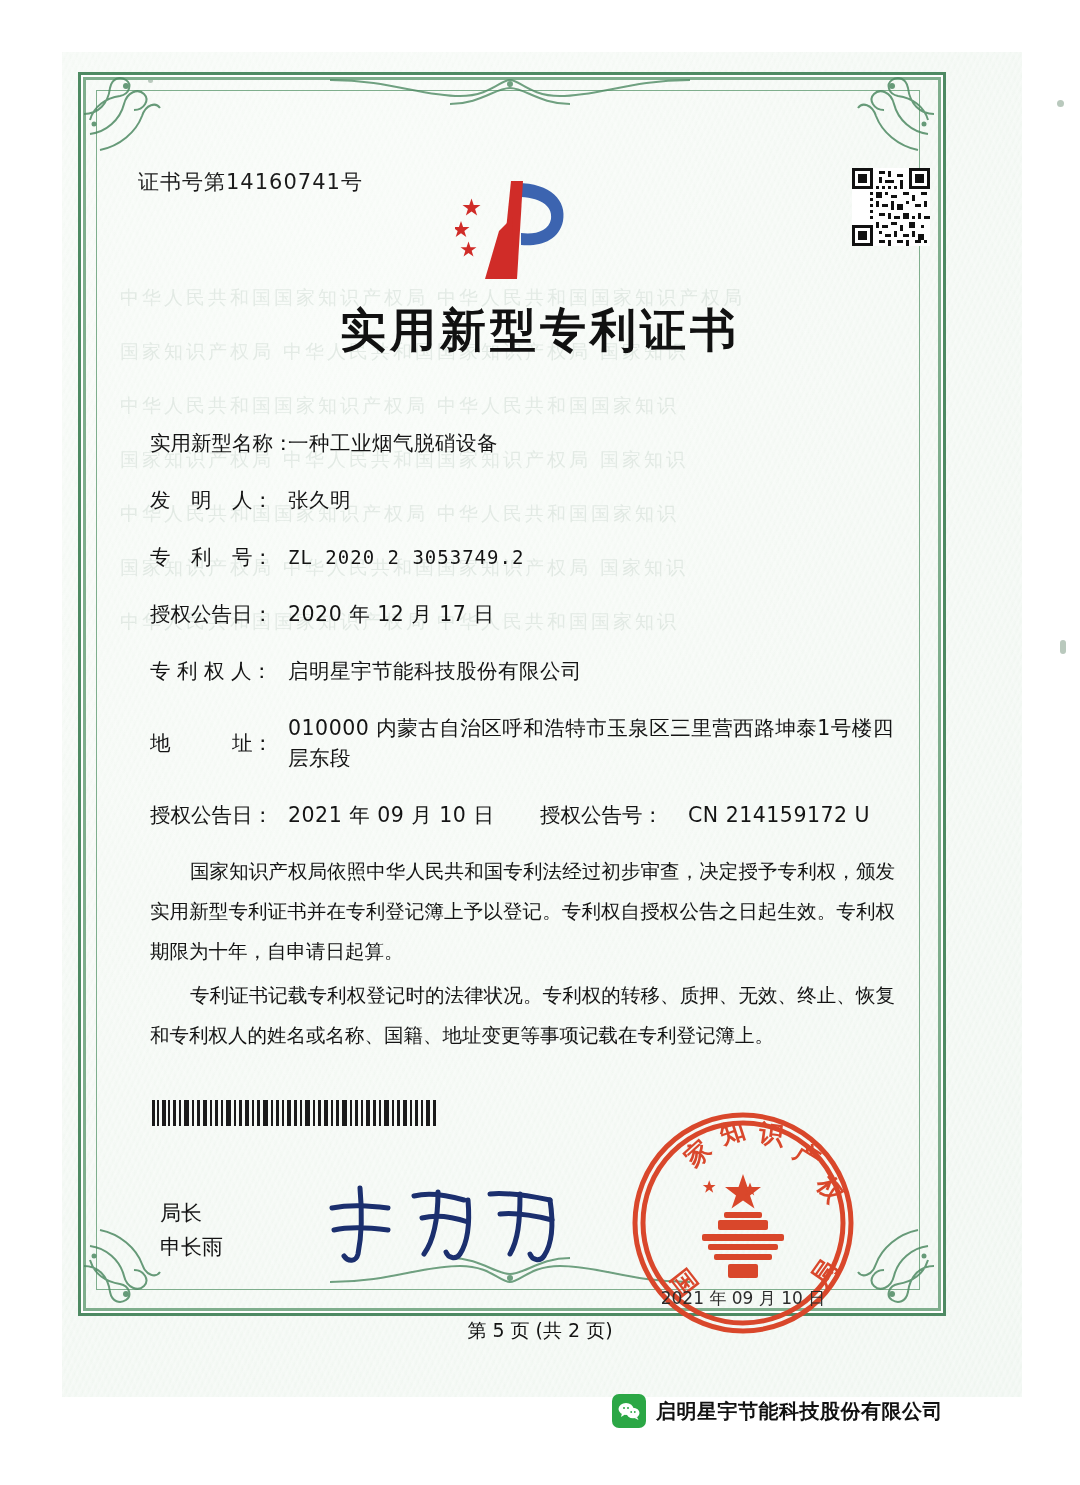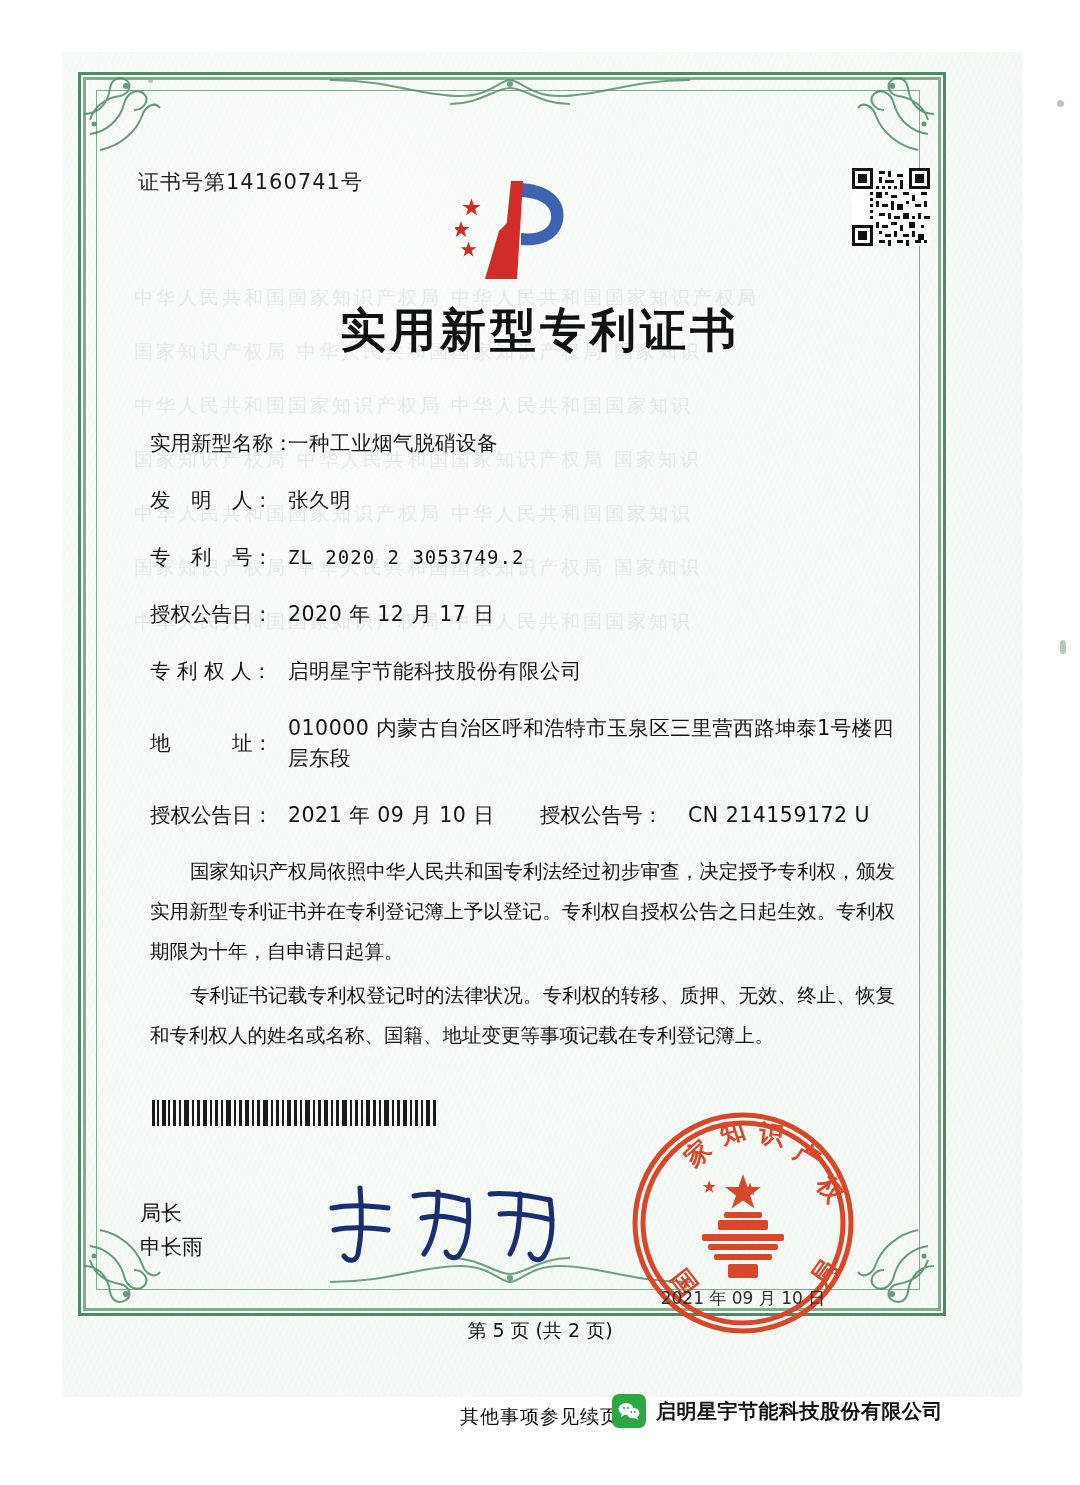--- a/index.html
+++ b/index.html
@@ -78,21 +78,20 @@
     position: absolute;
     left: 120px; top: 270px;
     width: 790px; height: 420px;
     color: rgba(120,150,130,0.16);
     font-size: 19px;
     line-height: 54px;
     letter-spacing: 3px;
     font-family: "DejaVu Sans", sans-serif;
     pointer-events: none;
     overflow: hidden;
-    margin-left: 14px;
   }
   .watermark div { white-space: nowrap; }
 
   
   .cert-no {
     position: absolute;
     left: 138px; top: 168px;
     font-size: 21px;
     color: #1b1b1b;
     letter-spacing: 1px;
@@ -177,21 +176,21 @@
   }
 
   .seal {
     position: absolute;
     left: 628px; top: 1108px;
     width: 230px; height: 230px;
   }
 
   .signature-block {
     position: absolute;
-    left: 140px; top: 1196px;
+    left: 160px; top: 1196px;
     font-size: 21px;
     color: #141414;
     line-height: 34px;
   }
   .sig-script {
     position: absolute;
     left: 318px; top: 1178px;
     width: 250px; height: 90px;
   }
 
@@ -577,21 +576,20 @@
         <path d="M172 16 C 190 14, 212 18, 232 22"></path>
         <path d="M182 36 C 200 34, 218 38, 234 42"></path>
         <path d="M202 16 C 202 44, 200 62, 192 76"></path>
         <path d="M232 22 C 236 48, 234 66, 226 78 C 222 84, 214 82, 212 76"></path>
       </g>
     </svg>
   </div>
 
   <div class="page-num">第 5 页 (共 2 页)</div>
 
-  <div class="footer-note">其他事项参见续页</div>
 
   <div class="wechat-bar">
     <div class="wechat-icon">
       <svg width="22" height="18" viewBox="0 0 22 18">
         <ellipse cx="8" cy="7" rx="7.5" ry="6" fill="#ffffff"></ellipse>
         <polygon points="4,11 3,15 7,12.5" fill="#ffffff"></polygon>
         <ellipse cx="15" cy="11" rx="6.5" ry="5.2" fill="#ffffff"></ellipse>
         <polygon points="19,15 20.5,18 16.5,16" fill="#ffffff"></polygon>
         <circle cx="6" cy="6" r="1" fill="#2ba745"></circle>
         <circle cx="10" cy="6" r="1" fill="#2ba745"></circle>

